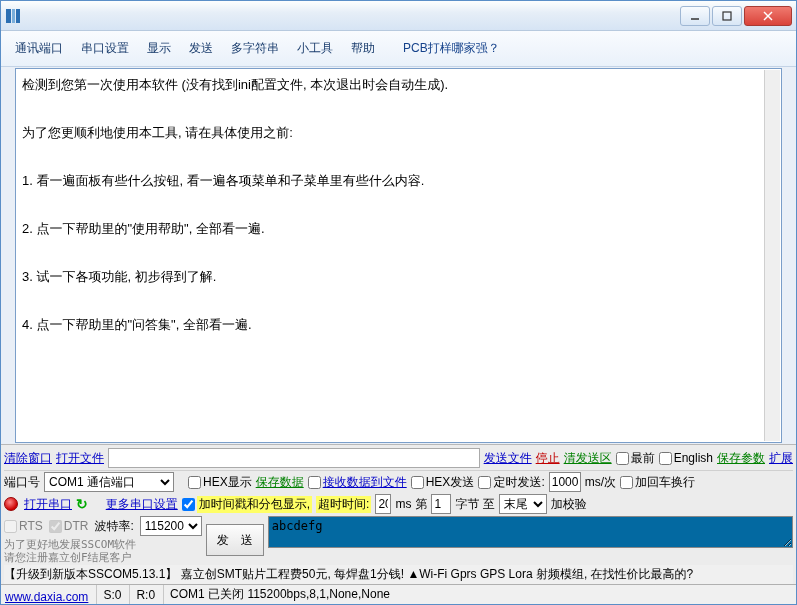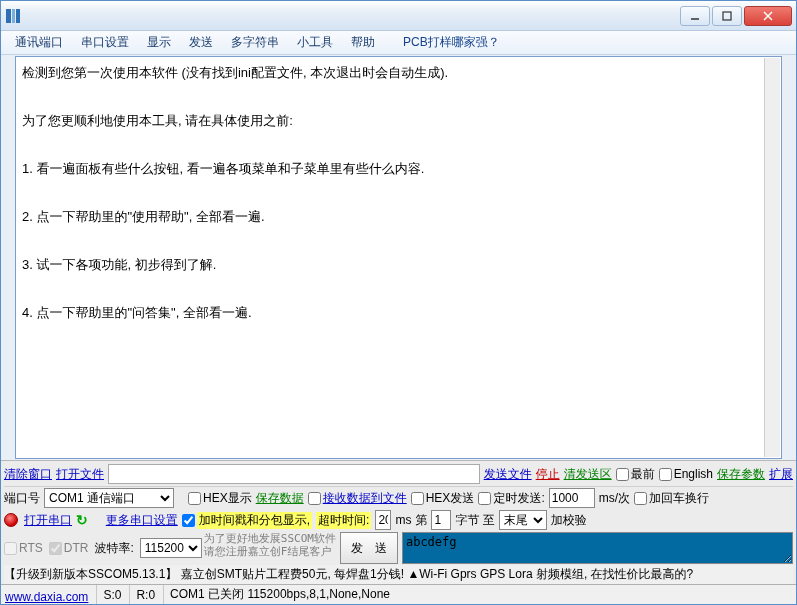--- a/index.html
+++ b/index.html
@@ -6,21 +6,21 @@
 html, body { width: 797px; height: 605px; overflow: hidden; font-family: "Microsoft YaHei", SimSun, Arial, sans-serif; font-size: 12px; background: #fff; }
 .window { width: 797px; height: 605px; border: 1px solid #5a8ec7; display: flex; flex-direction: column; background: #e9eff7; }
 .titlebar { height: 30px; background: linear-gradient(#fdfefe,#e6eef7 40%,#d6e4f4); display: flex; align-items: center; padding: 0 4px; border-bottom: 1px solid #b7c9de; }
 .titlebar .tb-icon { width: 16px; height: 16px; margin-right: 4px; }
 .titlebar .tb-icon svg { width:16px;height:16px; }
 .titlebar .title { flex: 1; color: #333; font-size: 12px; white-space: nowrap; overflow: hidden; }
 .winbtns { display: flex; gap: 2px; margin-left: auto; }
 .winbtn { width: 30px; height: 20px; border: 1px solid #9fb7d4; border-radius: 3px; background: linear-gradient(#f8fbfe,#d8e6f5); display: flex; align-items: center; justify-content: center; cursor: pointer; }
 .winbtn.close { background: linear-gradient(#f07a6f,#d9433a); border-color: #a83a33; color:#fff; width: 48px; }
 .winbtn svg { width: 10px; height: 10px; }
-.menubar { height: 24px; background: linear-gradient(#f9fbfe,#e9f1fa); border-bottom: 1px solid #c3d3e6; display: flex; align-items: center; padding: 0 6px; font-size: 12px; }
+.menubar { height: 36px; background: linear-gradient(#f9fbfe,#e9f1fa); border-bottom: 1px solid #c3d3e6; display: flex; align-items: center; padding: 0 6px; font-size: 12px; }
 .menuitem { padding: 2px 8px; color: #1a3d6d; cursor: pointer; margin-right: 2px; }
 .menubar .promo { margin-left: 18px; color: #15428b; cursor: pointer; }
 .content { flex: 1; background: #fff; border: 1px solid #7a9ec9; margin: 1px 14px; overflow: auto; padding: 4px 6px; font-size: 13px; line-height: 24px; color: #000; position: relative; }
 .scroll-y { position:absolute; right:1px; top:1px; bottom:1px; width:16px; background:#efefef;border-left:1px solid #cfcfcf;}
 .panel { background: #ececec; border-top: 1px solid #b8b8b8; padding: 2px 3px 0 3px; }
 .row { display: flex; align-items: center; gap: 4px; padding: 1px 0; font-size: 12px; }
 .btnlike,.btn { height: 20px; padding: 0 6px; border: 1px solid #8a8a8a; background: linear-gradient(#fdfdfd,#e4e4e4); font-size: 12px; display: inline-flex; align-items: center; cursor: pointer; }
 .link { color: #0000c8; text-decoration: underline; cursor: pointer; }
 .link-green { color: #008000; text-decoration: underline; cursor: pointer;}
 .lbl { color:#000; }
@@ -131,21 +131,21 @@
           <span style="color:#0000c8;text-decoration:underline;">接收数据到文件</span>
         </label>
       <label class="chk">
           <input type="checkbox" style="">
           <span>HEX发送</span>
         </label>
       <label class="chk">
           <input type="checkbox" style="">
           <span>定时发送:</span>
         </label>
-      <input type="text" class="txt" style="width: 46px;" value="1000">
+      <input type="text" class="txt" style="width: 32px;" value="1000">
       <span class="lbl">ms/次</span>
       <label class="chk">
           <input type="checkbox" style="">
           <span>加回车换行</span>
         </label>
     </div>
 
     <div class="row">
       <span class="dot"></span>
       <span class="link" style="font-weight:normal;">打开串口</span>
@@ -160,21 +160,21 @@
       <input type="text" class="txt" style="width: 16px;" value="20">
       <span class="lbl">ms</span>
       <span class="lbl">第</span>
       <input type="text" class="txt" style="width: 20px;" value="1">
       <span class="lbl">字节 至</span>
       <select class="sel" style="width:48px;"><option>末尾</option></select>
       <span class="lbl">加校验</span>
     </div>
 
     <div class="row" style="align-items:stretch;">
-      <div style="display:flex;flex-direction:row;gap:2px;">
+      <div style="display:flex;flex-direction:column;gap:2px;">
         <div style="display:flex;gap:6px;align-items:center;">
           <label class="chk gray">
               <input type="checkbox" disabled="" style="">
               <span>RTS</span>
             </label>
           <label class="chk gray">
               <input type="checkbox" id="dtr-chk" disabled="" checked="" style="">
               <span>DTR</span>
             </label>
           <span class="lbl">波特率:</span>

